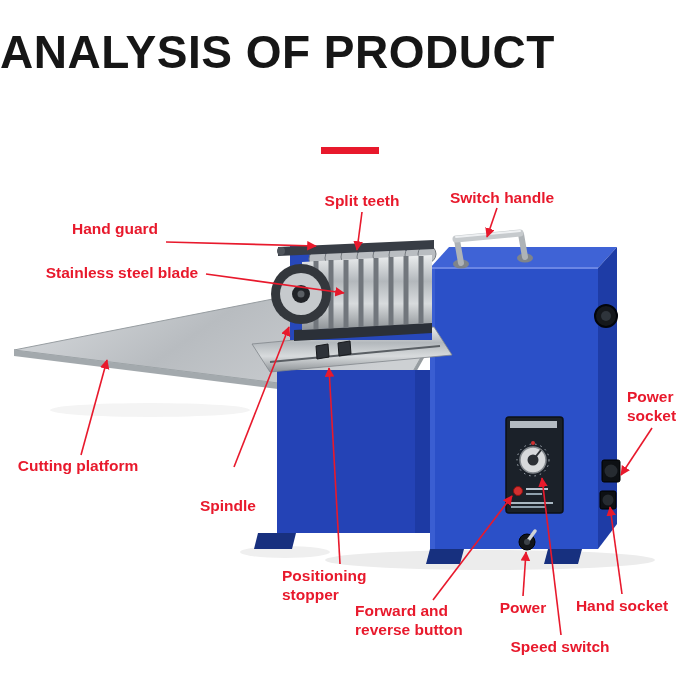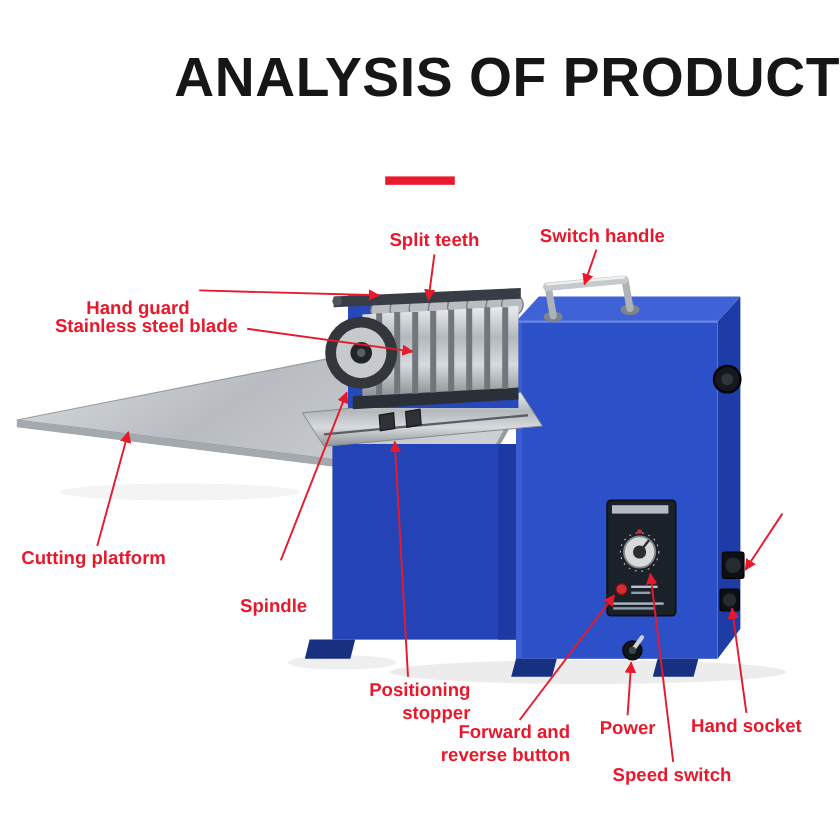--- a/index.html
+++ b/index.html
@@ -1,23 +1,23 @@
 <!DOCTYPE html>
 <html><head>
 <meta charset="utf-8">
 <style>
   html,body{margin:0;padding:0;background:#ffffff;}
   #canvas{position:relative;width:700px;height:700px;background:#ffffff;overflow:hidden;
           font-family:"Liberation Sans","DejaVu Sans",sans-serif;}
-  .title{position:absolute;top:40px;left:0;width:700px;text-align:right;
+  .title{position:absolute;top:28px;left:0;width:700px;text-align:left;
          font-weight:900;font-size:46px;line-height:1.05;color:#161616;letter-spacing:0.5px;}
   .divider{position:absolute;left:321px;top:147px;width:58px;height:7px;background:#e8192c;}
   svg.machine{position:absolute;left:0;top:0;}
   .lbl{position:absolute;color:#e8192c;font-size:15.5px;font-weight:700;line-height:1.2;
-       text-align:right;white-space:nowrap;transform:translate(-50%,-50%);}
+       text-align:left;white-space:nowrap;transform:translate(-50%,-50%);}
   .lbl.multi{white-space:normal;}
 </style>
 </head>
 <body>
 
 <div id="canvas">
 
   <div class="title">
     <div>ANALYSIS OF PRODUCT</div>
   </div>
@@ -176,23 +176,24 @@
       <line x1="433" y1="600" x2="512" y2="496" marker-end="url(#arrow)"></line>
       <line x1="523" y1="596" x2="526" y2="552" marker-end="url(#arrow)"></line>
       <line x1="561" y1="635" x2="542" y2="478" marker-end="url(#arrow)"></line>
       <line x1="622" y1="594" x2="610" y2="507" marker-end="url(#arrow)"></line>
       <line x1="652" y1="428" x2="621" y2="475" marker-end="url(#arrow)"></line>
     </g>
   </svg>
 
   <div class="lbl" style="left:362px;top:201px">Split teeth</div>
   <div class="lbl" style="left:502px;top:198px">Switch handle</div>
-  <div class="lbl" style="left:115px;top:258px">Hand guard</div>
+  <div class="lbl" style="left:115px;top:229px">Hand guard</div>
   <div class="lbl" style="left:78px;top:466px">Cutting platform</div>
   <div class="lbl" style="left:122px;top:273px">Stainless steel blade</div>
   <div class="lbl" style="left:228px;top:506px">Spindle</div>
   <div class="lbl multi" style="left:415px;top:621px;width:120px">Forward and reverse button</div>
   <div class="lbl multi" style="left:337px;top:586px;width:110px">Positioning stopper</div>
   <div class="lbl" style="left:523px;top:608px">Power</div>
   <div class="lbl" style="left:560px;top:647px">Speed switch</div>
   <div class="lbl" style="left:622px;top:606px">Hand socket</div>
+  <div class="lbl multi" style="left:658px;top:407px;width:62px">Power socket</div>
 
 </div>
 
 </body></html>

